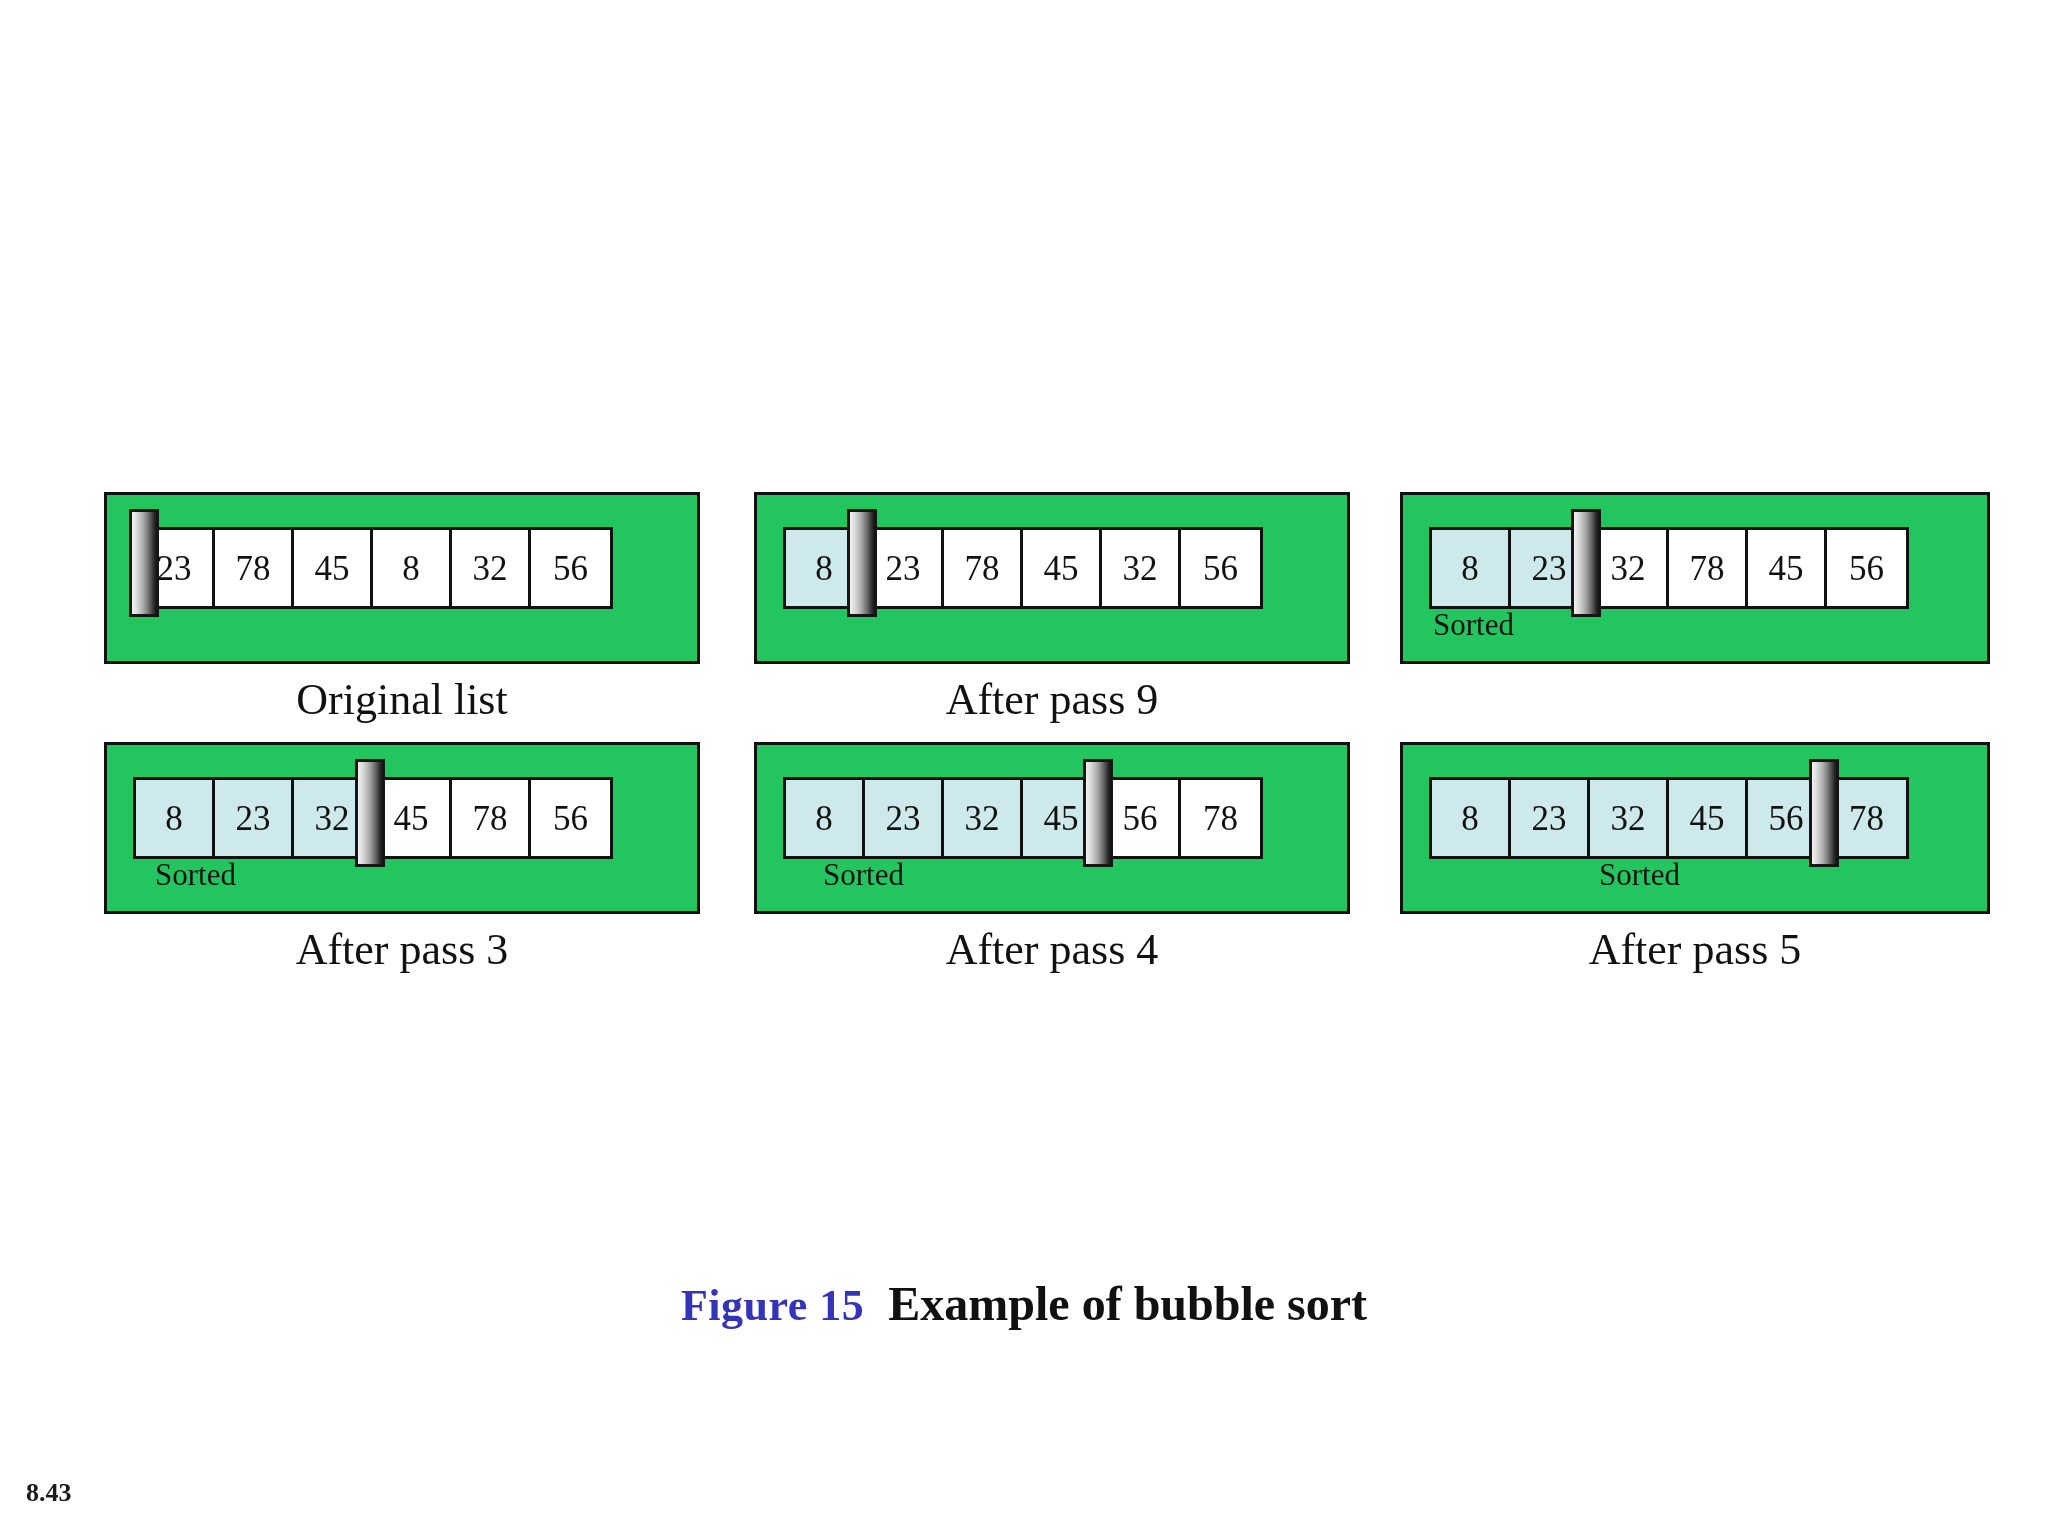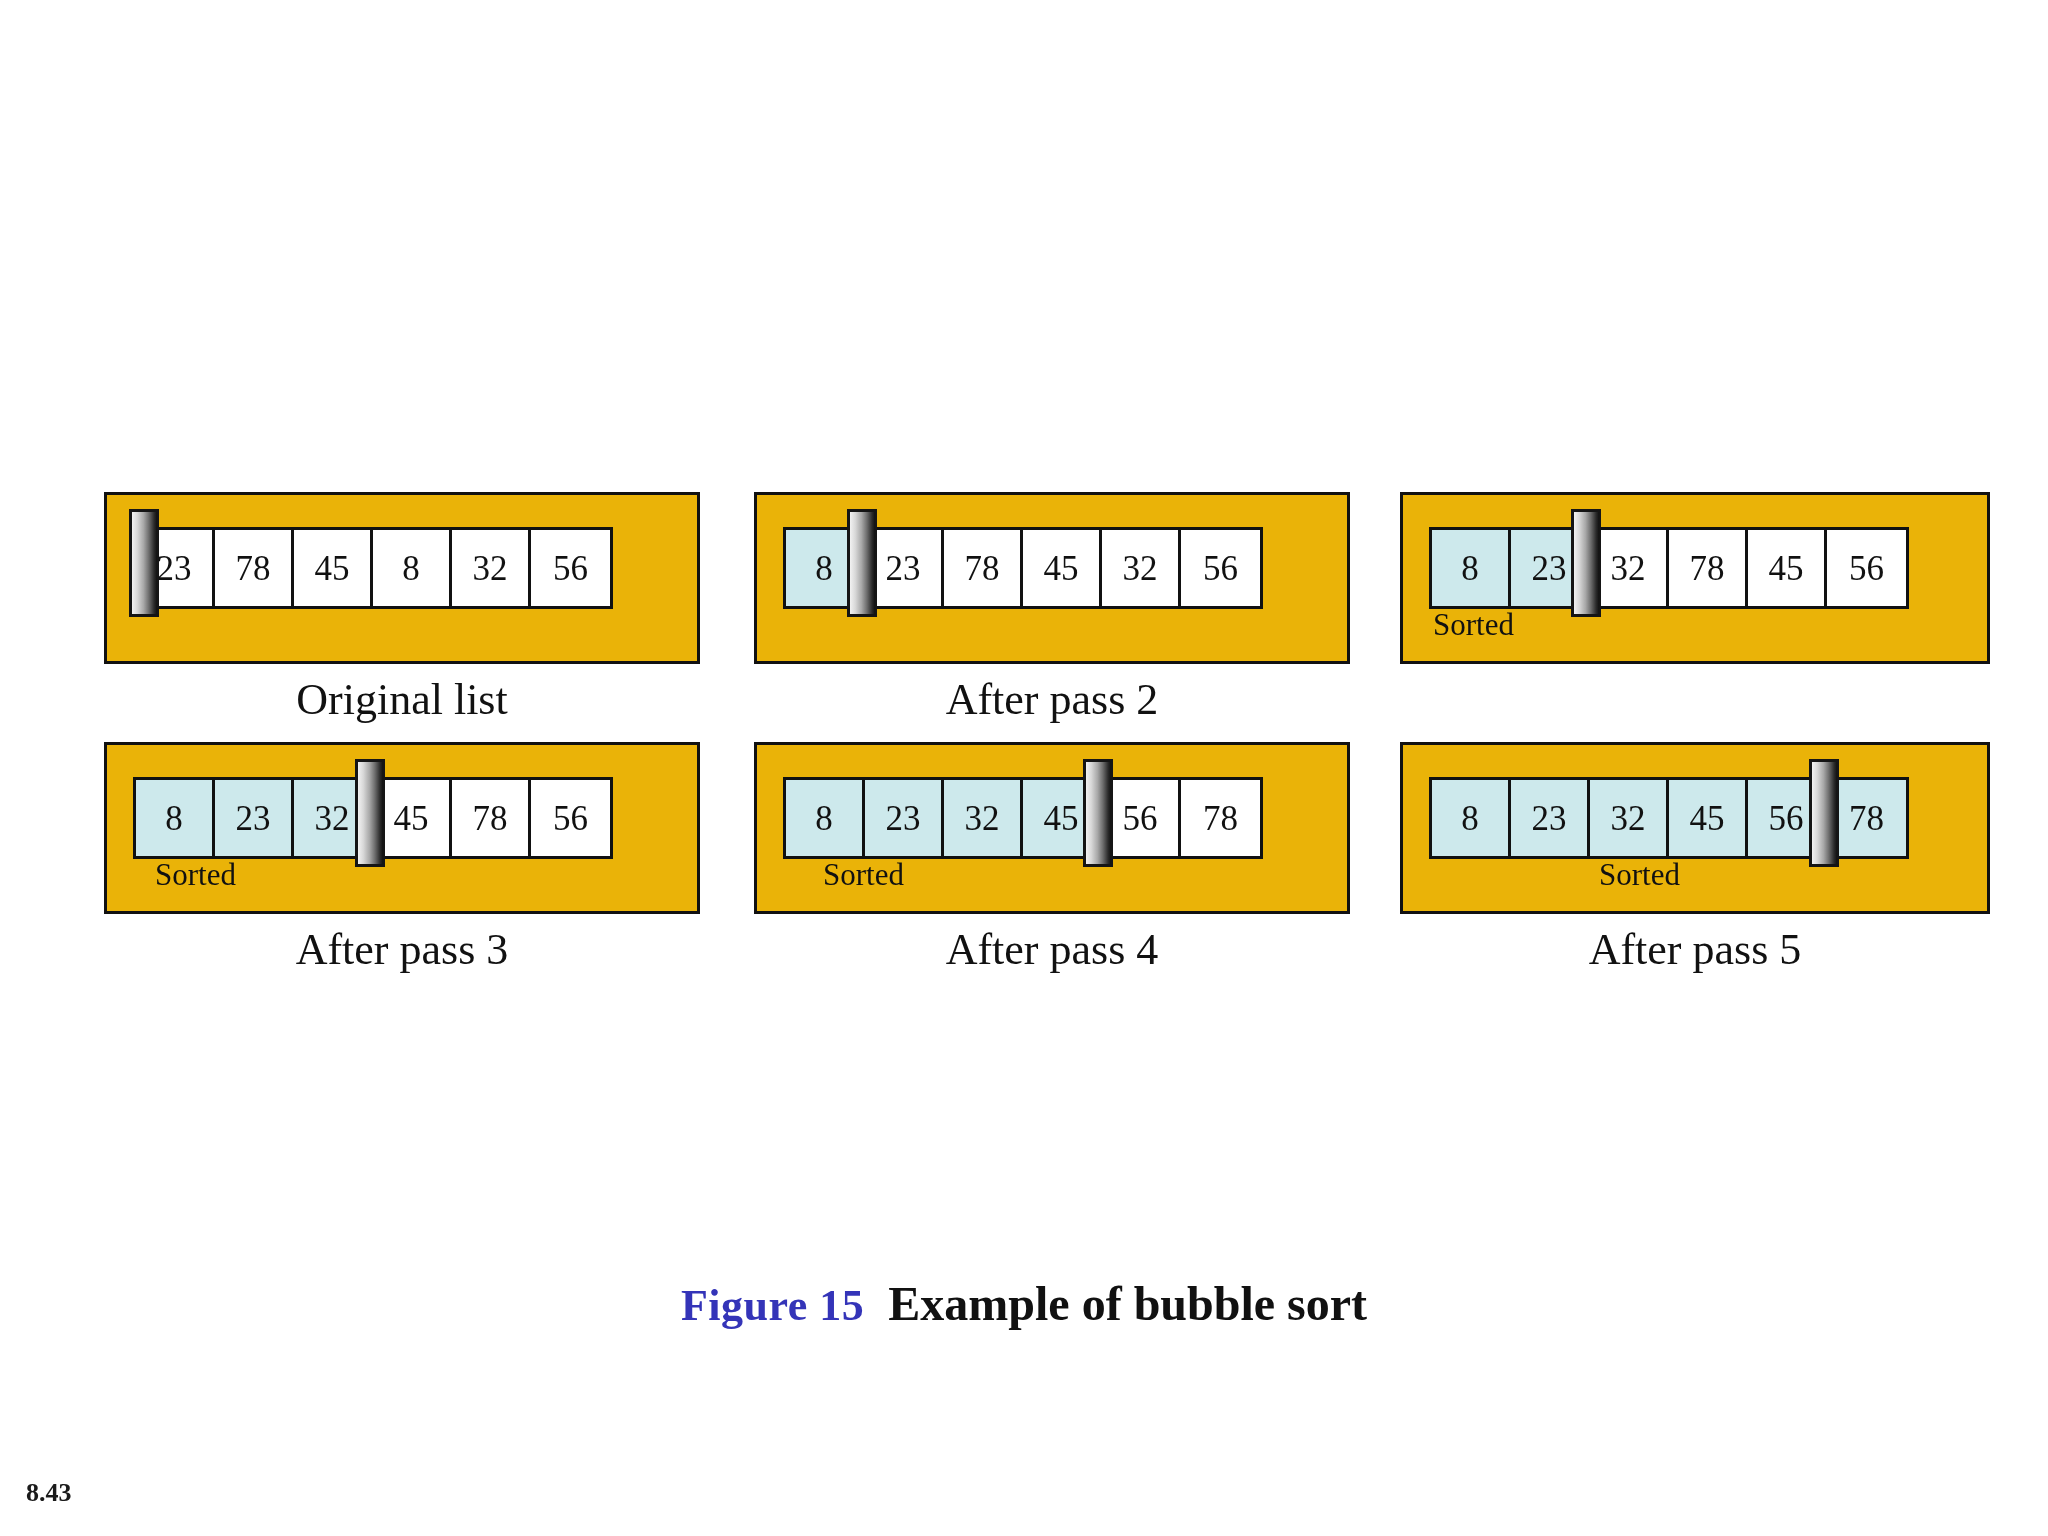--- a/index.html
+++ b/index.html
@@ -38,21 +38,21 @@
 
   
   .panel-wrap.col2 { width: 590px; }
 
   .panel-box {
     position: relative;
     box-sizing: border-box;
     width: 100%;
     height: 172px;
     border: 3px solid #111111;
-    background: #eab308;
+    background: #22c55e;
   }
 
   
   .cell-row {
     position: absolute;
     left: 26px;
     top: 32px;
     display: flex;
     box-sizing: border-box;
     border: 3px solid #111111;
@@ -171,21 +171,21 @@
       <div class="cell-row">
         <div class="cell sorted">8</div>
         <div class="cell">23</div>
         <div class="cell">78</div>
         <div class="cell">45</div>
         <div class="cell">32</div>
         <div class="cell">56</div>
       </div>
       <div class="marker" style="left:90px;"></div>
     </div>
-    <div class="panel-caption">After pass 2</div>
+    <div class="panel-caption">After pass 9</div>
   </div>
 
   <div class="panel-wrap col2 row0">
     <div class="panel-box">
       <div class="cell-row">
         <div class="cell sorted">8</div>
         <div class="cell sorted">23</div>
         <div class="cell">32</div>
         <div class="cell">78</div>
         <div class="cell">45</div>

